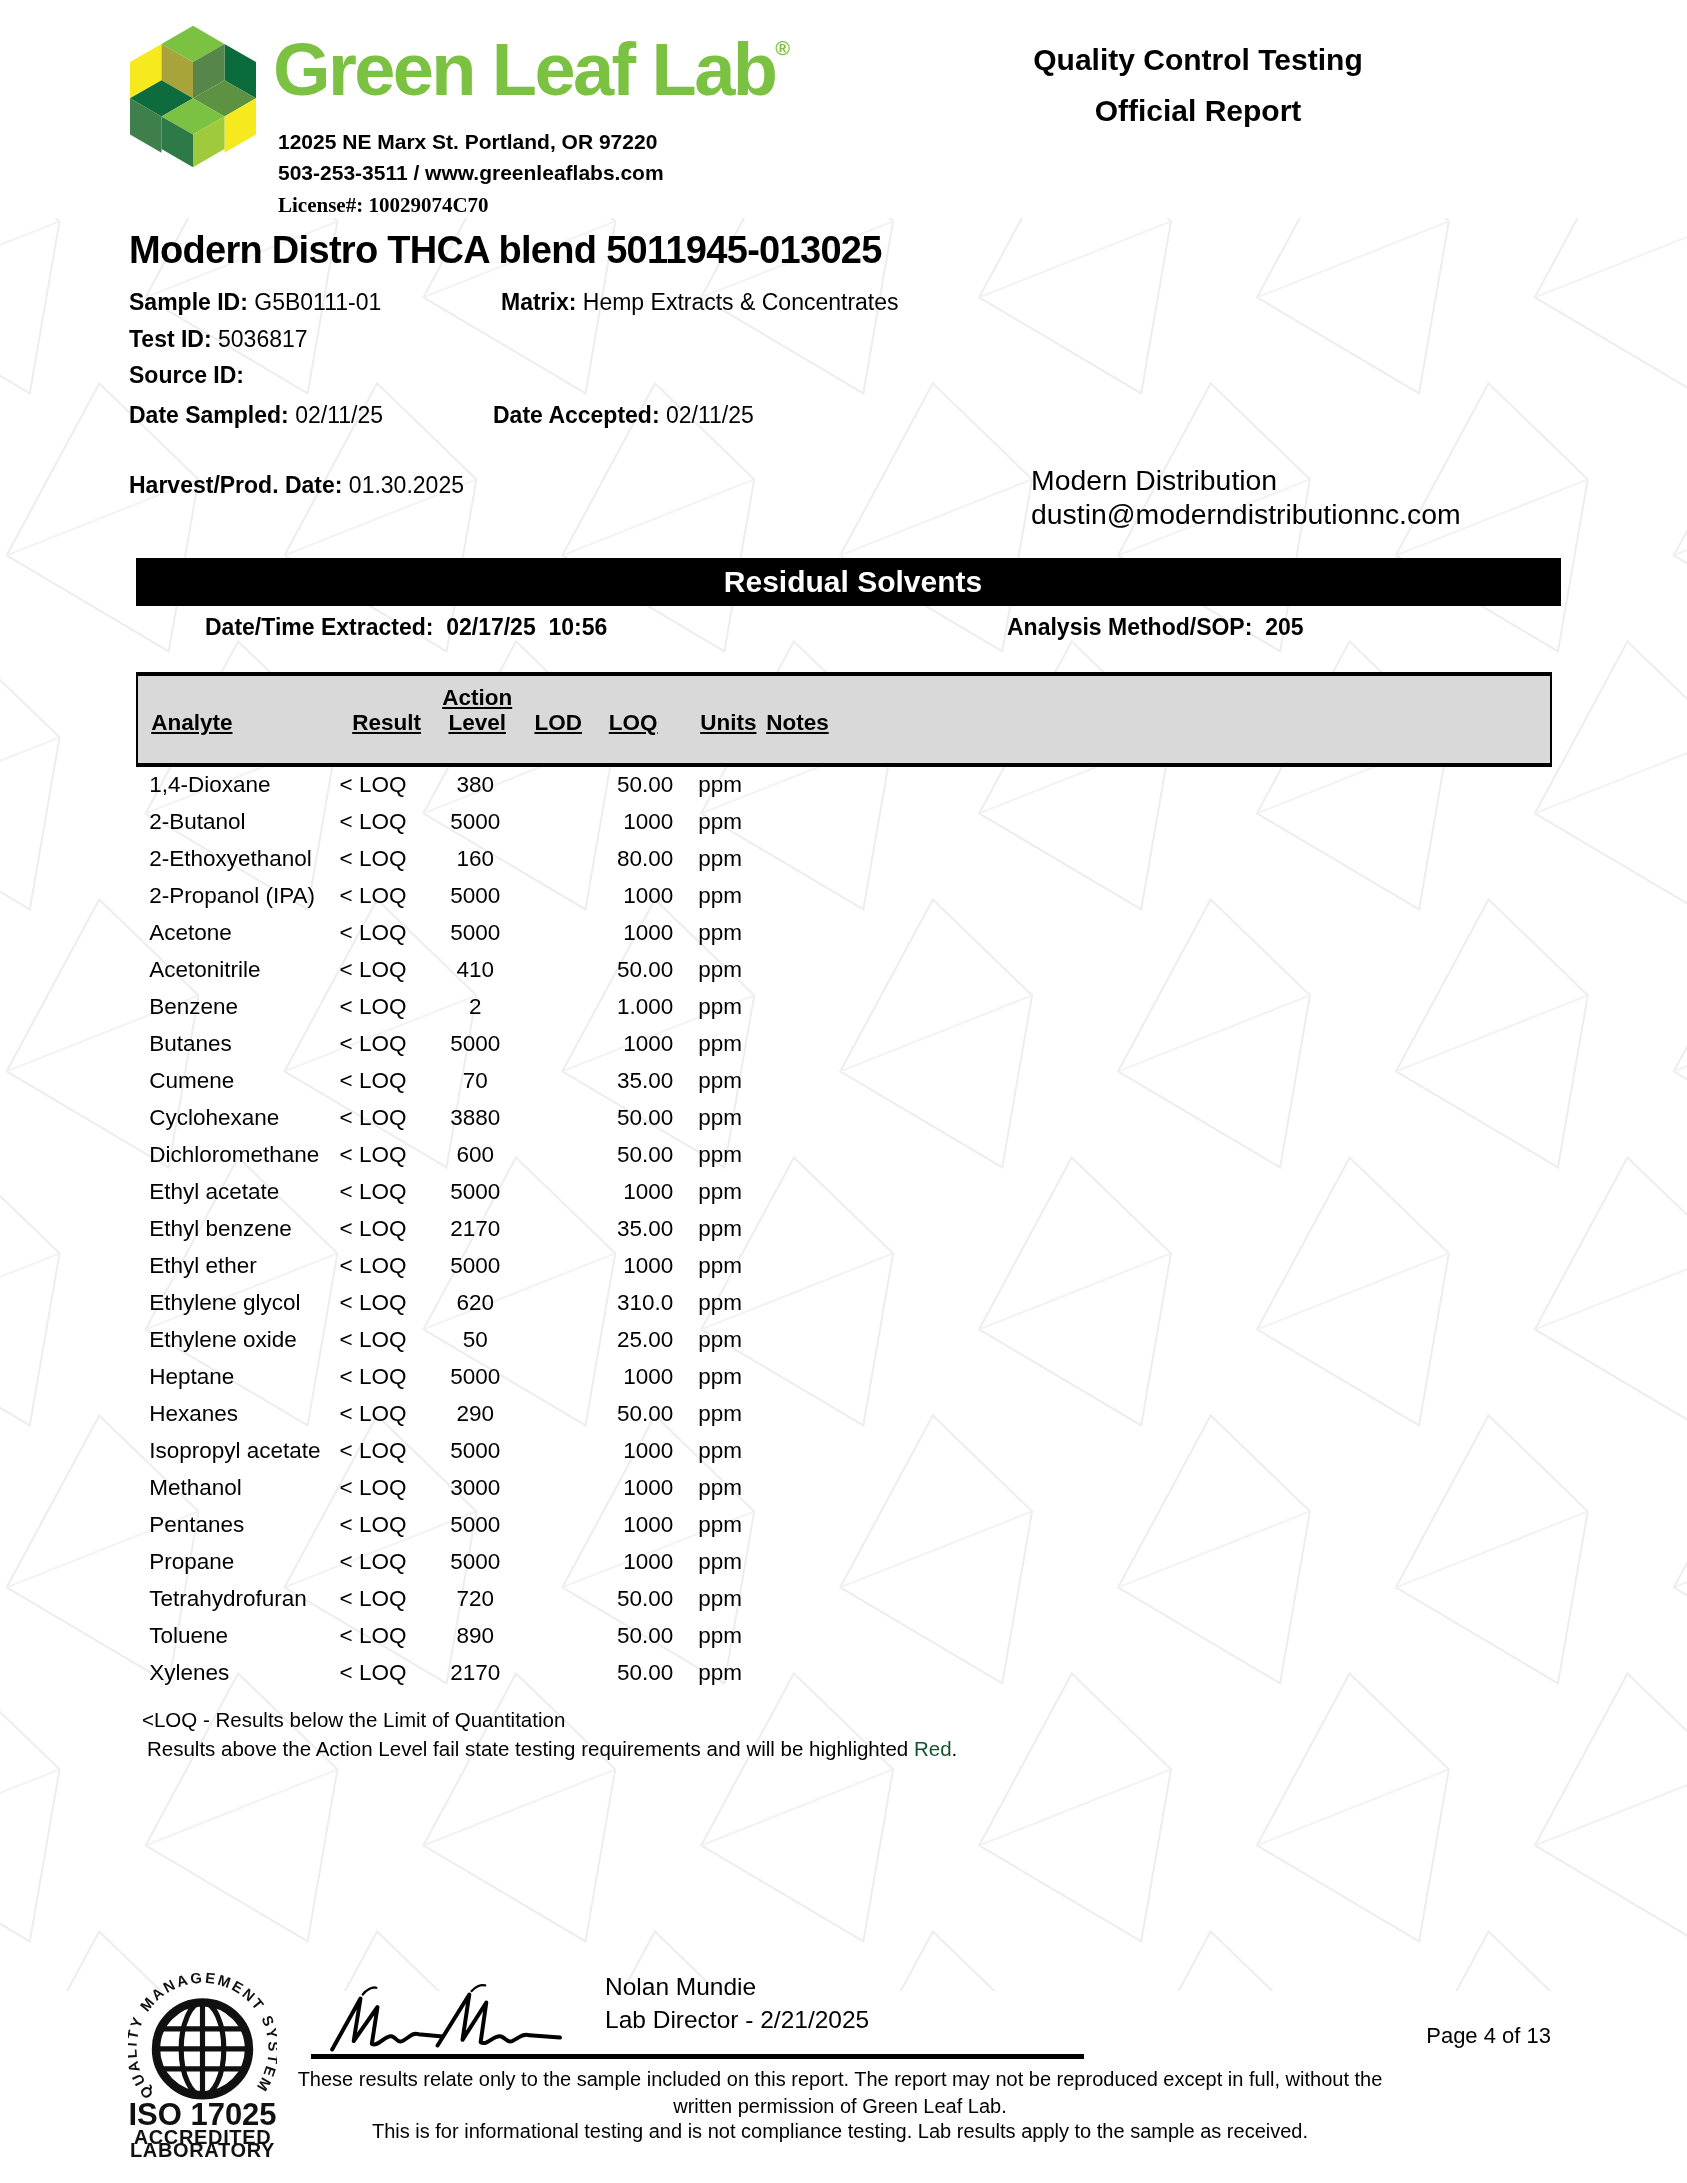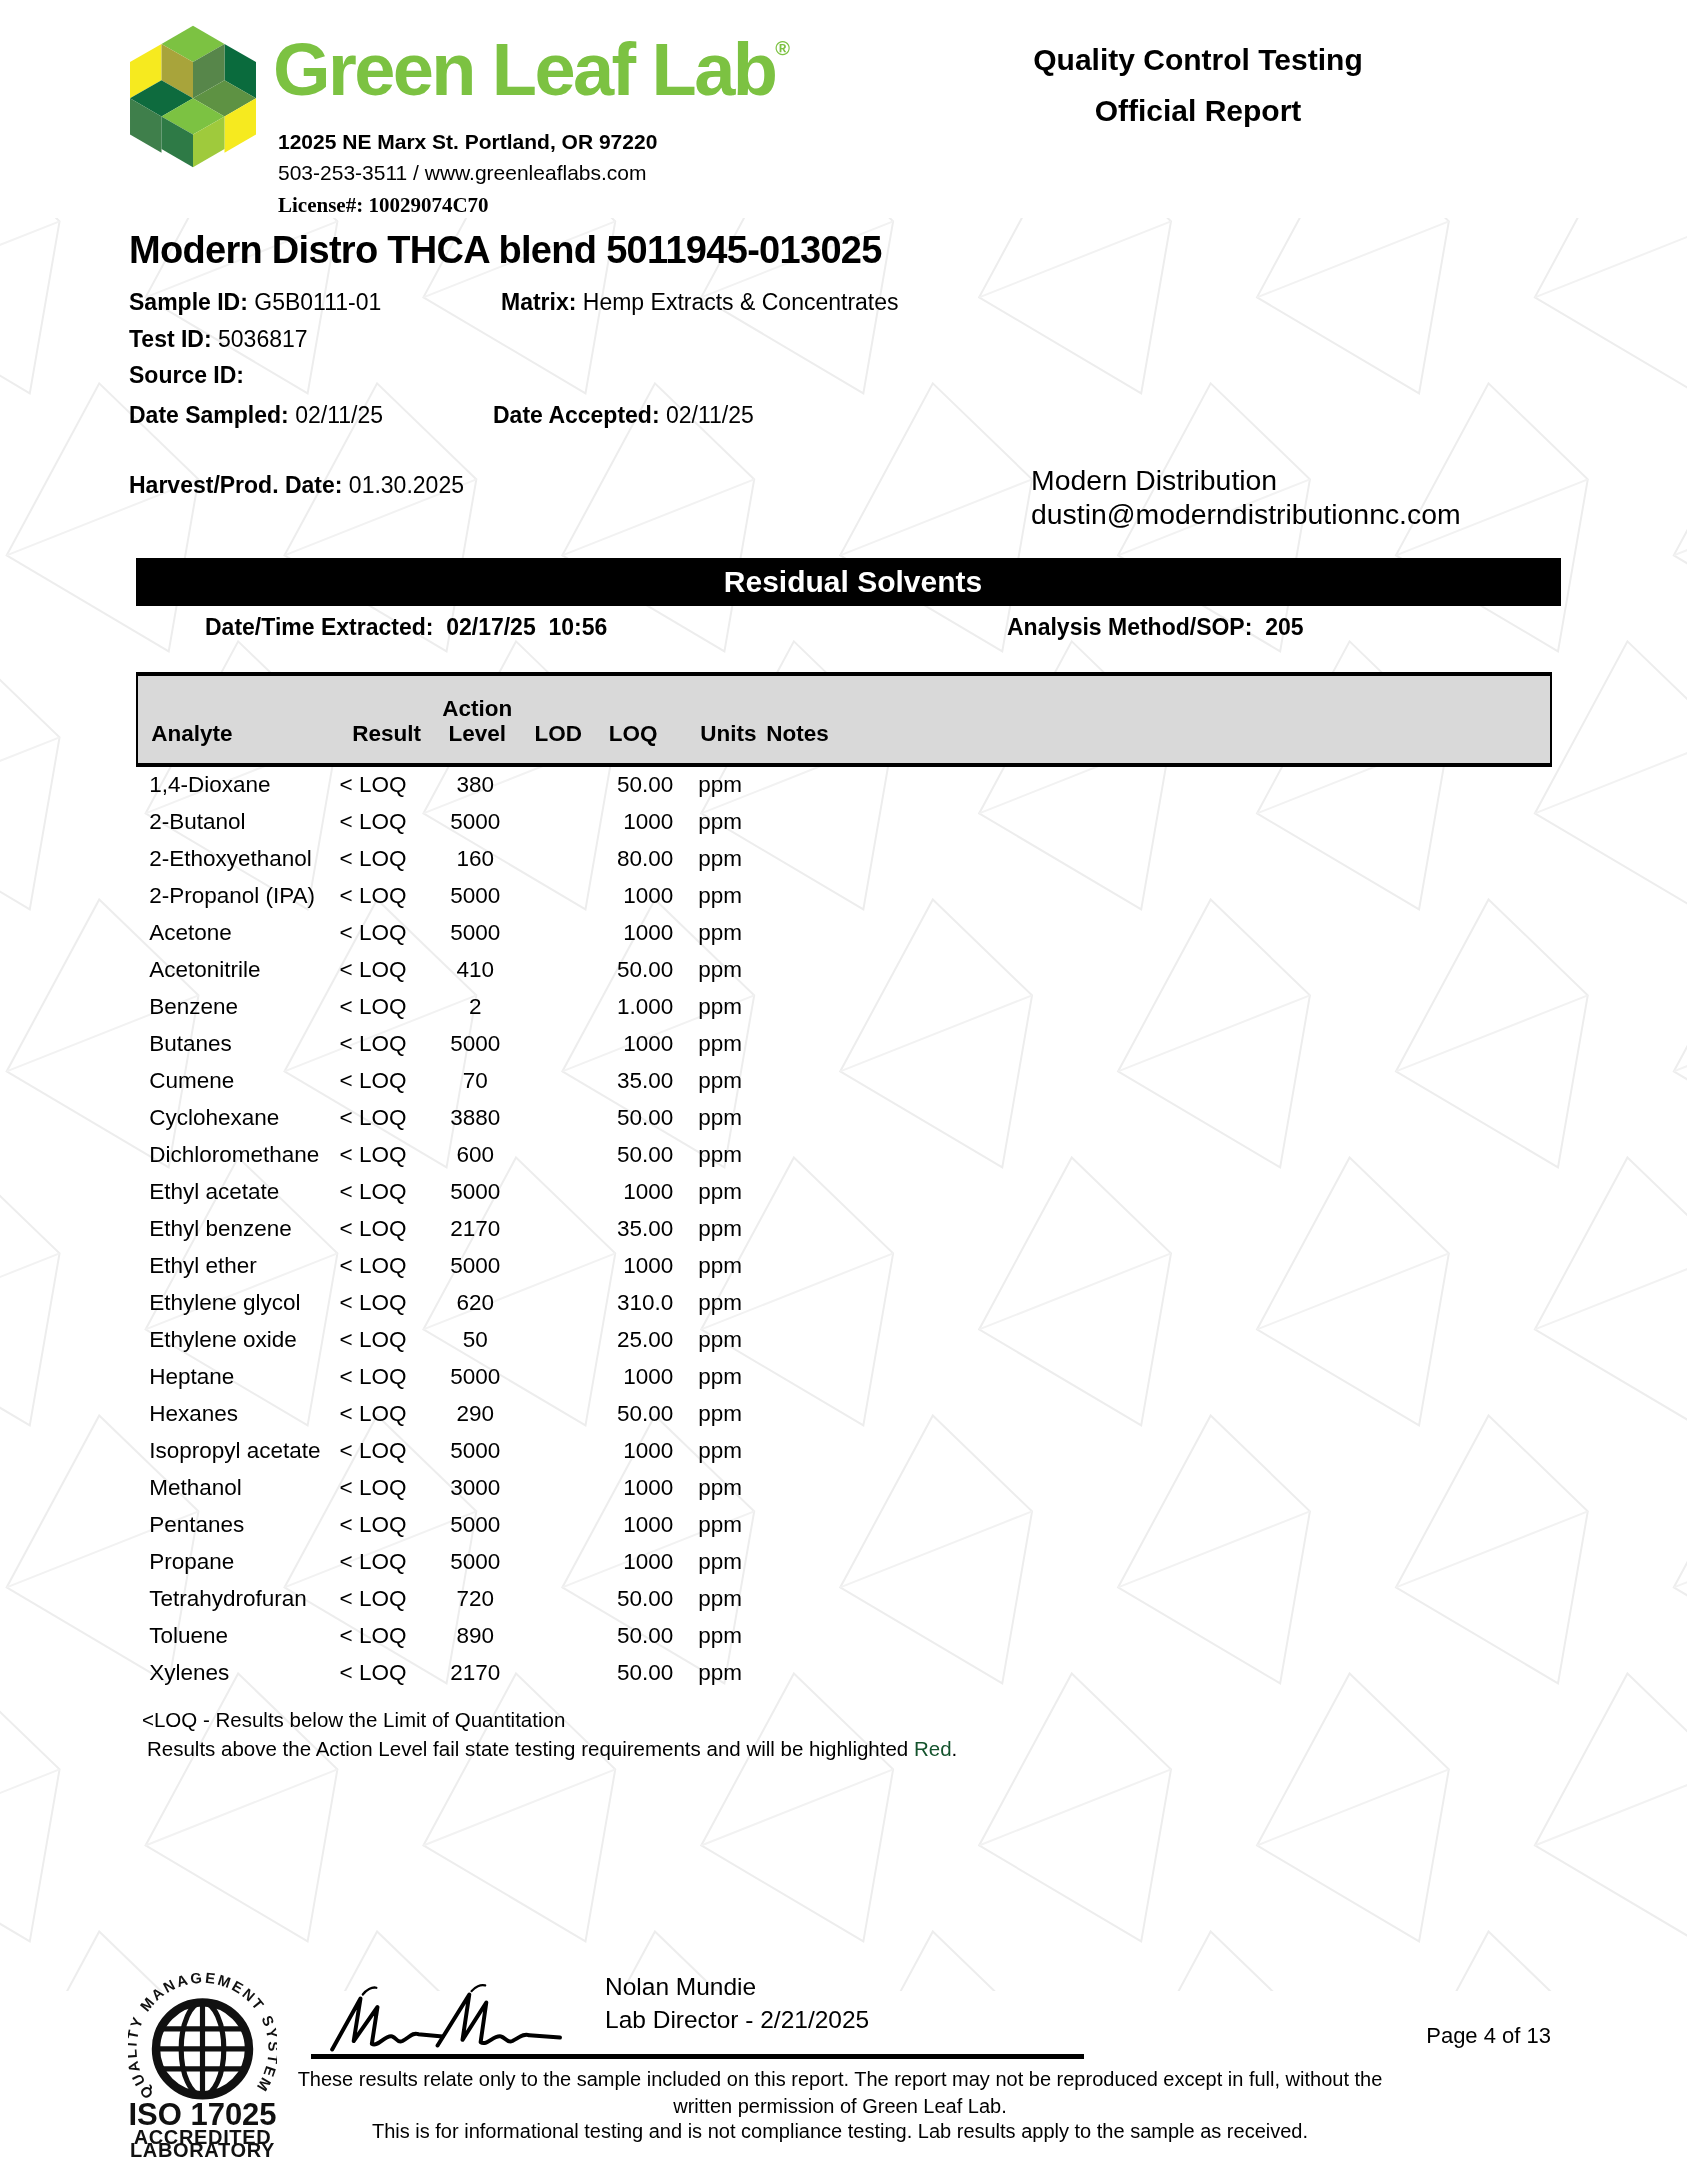--- a/index.html
+++ b/index.html
@@ -6,41 +6,41 @@
   .page{position:relative;width:1687px;height:2183px;background:#ffffff;overflow:hidden;
         font-family:"Liberation Sans",sans-serif;color:#000;}
   .abs{position:absolute;}
   #bg-pattern{position:absolute;left:0;top:218px;z-index:0;}
   .layer{position:absolute;inset:0;z-index:1;}
 
   
   .brand-text{left:273px;top:26.5px;font-size:74px;font-weight:bold;letter-spacing:-2.6px;}
   .brand-text sup{font-size:20px;vertical-align:40px;letter-spacing:0;}
   .addr1{left:278px;top:130px;font-size:21px;font-weight:bold;}
-  .addr2{left:278px;top:161px;font-size:21px;font-weight:normal;}
+  .addr2{left:278px;top:161px;font-size:21px;font-weight:bold;}
   .license{left:278px;top:193px;font-size:21px;font-weight:bold;font-family:"Liberation Serif",serif;}
   .report-title{left:953px;top:34px;width:490px;text-align:center;font-size:30px;font-weight:bold;line-height:51px;}
 
   .doc-title{left:129px;top:229px;font-size:38px;font-weight:bold;letter-spacing:-0.7px;text-align:right;}
   .meta{font-size:23px;}
   .meta b{font-weight:bold;}
   .meta .v{font-weight:normal;white-space:pre;}
   .client{left:1031px;top:463px;font-size:28.4px;line-height:34px;}
 
   .banner{left:136px;top:558px;width:1416px;height:48px;background:#000;color:#fff;
           font-size:30px;font-weight:bold;text-align:center;line-height:48px;padding-left:9px;}
   .extract-line{font-size:23px;font-weight:bold;white-space:pre;}
 
   
   .thead{left:136px;top:672px;width:1416px;height:95px;background:#d9d9d9;
          border-top:4.6px solid #000;border-bottom:4.6px solid #000;
          border-left:2px solid #000;border-right:2px solid #000;box-sizing:border-box;
          display:grid;grid-template-columns:189px 89px 96px 66px 84px 91px 1fr;
          padding-left:13.2px;align-items:end;font-size:22.5px;font-weight:bold;}
-  .thead .hc{padding-bottom:17px;line-height:25px;}
+  .thead .hc{padding-bottom:28px;line-height:25px;text-decoration:underline;}
   .thead .h-result{padding-left:12px;}
   .thead .h-action{text-align:center;}
   .thead .h-lod{text-align:center;}
   .thead .h-loq{text-align:center;}
   .thead .h-units{padding-left:25px;}
   .thead .h-notes{padding-left:0px;}
 
   .tbody{left:136px;top:766px;width:1416px;padding-left:13.2px;box-sizing:border-box;}
   .trow{display:grid;grid-template-columns:189px 89px 96px 66px 84px 91px 1fr;
         height:37px;align-items:center;font-size:22.5px;}

